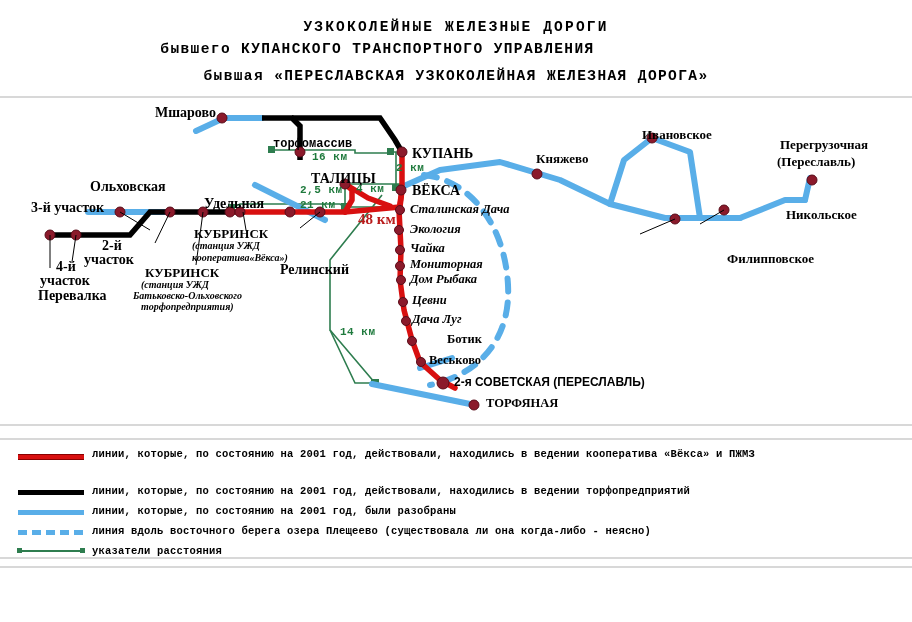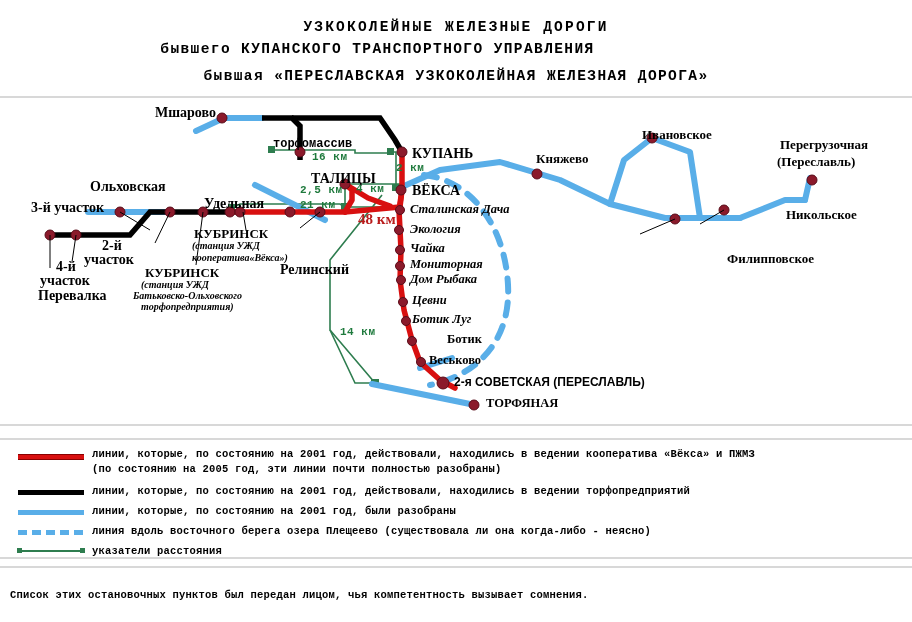--- a/index.html
+++ b/index.html
@@ -184,21 +184,21 @@
     <div class="lbl" style="left:273px;top:38px;font-size:12px;font-family:Liberation Mono, monospace;">торфомассив</div>
     <div class="lbl" style="left:311px;top:71px;font-size:14px;">ТАЛИЦЫ</div>
     <div class="lbl" style="left:412px;top:46px;font-size:14px;">КУПАНЬ</div>
     <div class="lbl" style="left:412px;top:83px;font-size:14px;">ВЁКСА</div>
     <div class="lbl it" style="left:410px;top:103px;font-size:12.5px;">Сталинская Дача</div>
     <div class="lbl it" style="left:410px;top:123px;font-size:12.5px;">Экология</div>
     <div class="lbl it" style="left:410px;top:142px;font-size:12.5px;">Чайка</div>
     <div class="lbl it" style="left:410px;top:158px;font-size:12.5px;">Мониторная</div>
     <div class="lbl it" style="left:410px;top:173px;font-size:12.5px;">Дом Рыбака</div>
     <div class="lbl it" style="left:412px;top:194px;font-size:12.5px;">Цевни</div>
-    <div class="lbl it" style="left:412px;top:213px;font-size:12.5px;">Ботик Луг</div>
+    <div class="lbl it" style="left:412px;top:213px;font-size:12.5px;">Дача Луг</div>
     <div class="lbl" style="left:420px;top:233px;font-size:12.5px;margin-left:27px;">Ботик</div>
     <div class="lbl" style="left:429px;top:254px;font-size:12.5px;">Веськово</div>
     <div class="lbl sans" style="left:454px;top:276px;font-size:12px;">2-я СОВЕТСКАЯ (ПЕРЕСЛАВЛЬ)</div>
     <div class="lbl" style="left:486px;top:297px;font-size:12.5px;">ТОРФЯНАЯ</div>
 
     <div class="lbl" style="left:536px;top:52px;font-size:13px;">Княжево</div>
     <div class="lbl" style="left:642px;top:28px;font-size:13px;">Ивановское</div>
     <div class="lbl" style="left:780px;top:38px;font-size:13px;">Перегрузочная</div>
     <div class="lbl" style="left:777px;top:55px;font-size:13px;">(Переславль)</div>
     <div class="lbl" style="left:786px;top:108px;font-size:13px;">Никольское</div>
@@ -232,35 +232,33 @@
     <div class="km" style="left:340px;top:226px;">14 км</div>
   </div>
 
   <div class="hr hr-b1"></div>
   <div class="hr hr-b2"></div>
 
   <div class="legend">
 
     <div class="leg-swatch sw-red" style="left:18px;top:14px;width:66px;"></div>
     <div class="leg-text" style="left:92px;top:8px;">линии, которые, по состоянию на 2001 год, действовали, находились в ведении кооператива «Вёкса» и ПЖМЗ</div>
-    <div class="leg-text" style="left:92px;top:23px;">(по состоянию на 2005 год, эти линии почти полностью разобраны)</div>
 
     <div class="leg-swatch sw-black" style="left:18px;top:50px;width:66px;"></div>
     <div class="leg-text" style="left:92px;top:45px;">линии, которые, по состоянию на 2001 год, действовали, находились в ведении торфопредприятий</div>
 
     <div class="leg-swatch sw-blue" style="left:18px;top:70px;width:66px;"></div>
     <div class="leg-text" style="left:92px;top:65px;">линии, которые, по состоянию на 2001 год, были разобраны</div>
 
     <div class="leg-swatch sw-dash" style="left:18px;top:90px;width:66px;"></div>
     <div class="leg-text" style="left:92px;top:85px;">линия вдоль восточного берега озера Плещеево (существовала ли она когда-либо - неясно)</div>
 
     <div class="leg-swatch sw-green" style="left:20px;top:110px;width:62px;"></div>
     <div class="leg-swatch sw-green-cap" style="left:17px;top:108px;"></div>
     <div class="leg-swatch sw-green-cap" style="left:80px;top:108px;"></div>
     <div class="leg-text" style="left:92px;top:105px;">указатели расстояния</div>
   </div>
 
   <div class="hr hr-b3"></div>
   <div class="hr hr-b4"></div>
 
-  <div class="footnote fn2">Список этих остановочных пунктов был передан лицом, чья компетентность вызывает сомнения.</div>
 
 </div>
 
 </body></html>

